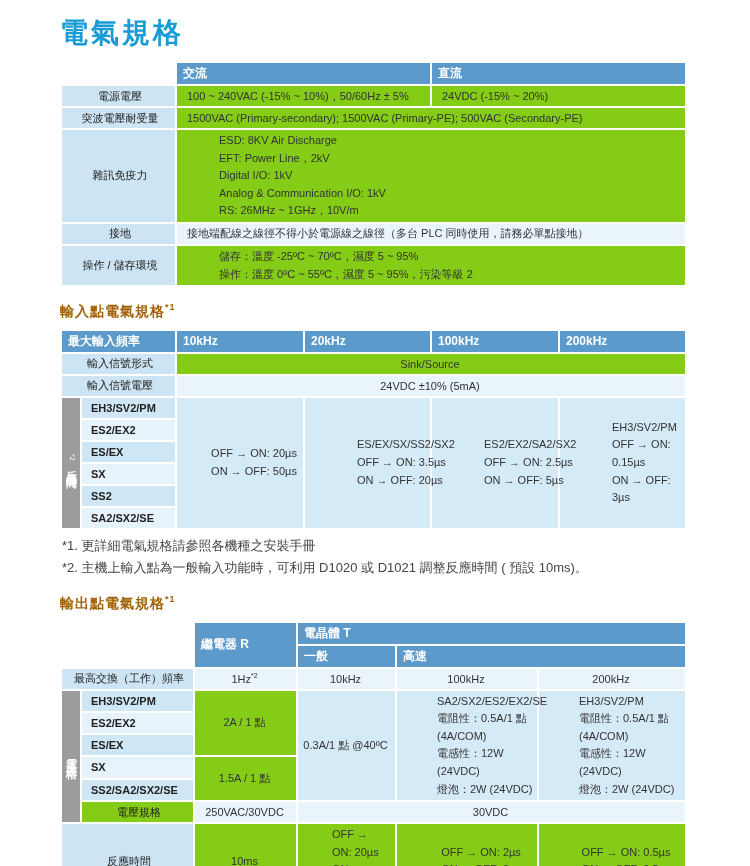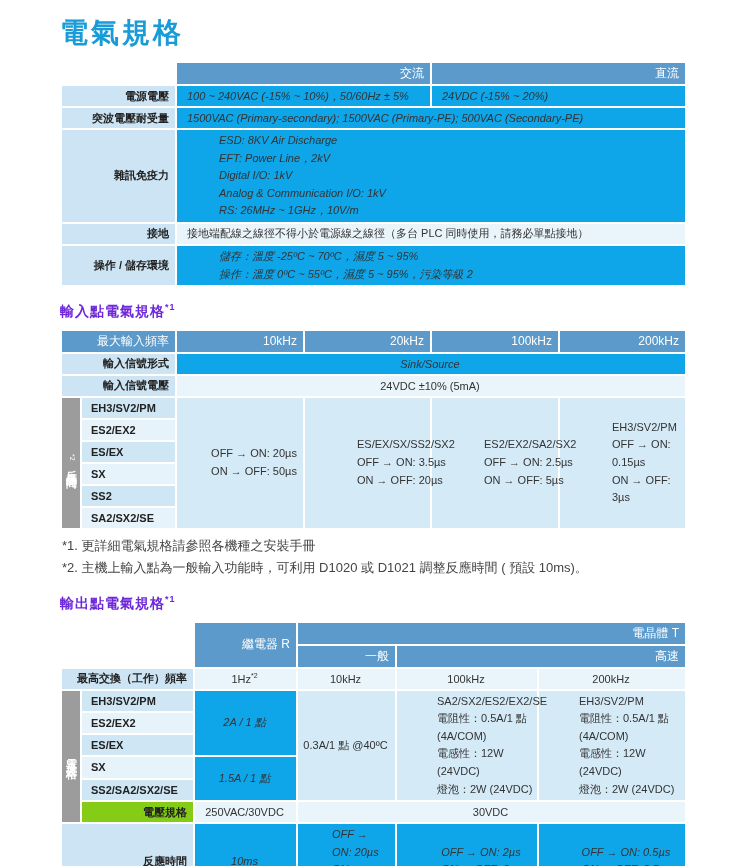--- a/index.html
+++ b/index.html
@@ -17,31 +17,31 @@
     letter-spacing: 3px; margin-bottom: 9px;
   }
 
   table {
     border-collapse: collapse; table-layout: fixed;
     width: 625px; font-size: 11px;
   }
   td, th { border: 2px solid #ffffff; padding: 2px 6px; vertical-align: middle; }
 
   th.hdr {
-    background: #5b9aca; color: #ffffff; font-weight: normal;
-    font-size: 12px; text-align: right; height: 22px;
+    background: #5b9aca; color: #ffffff; font-weight: bold;
+    font-size: 12px; text-align: left; height: 22px;
   }
   td.empty { background: transparent; }
 
   td.lbl {
-    background: #cce4f3; font-weight: bold; color: #222;
-    text-align: right; padding-left: 9px; height: 22px;
+    background: #cce4f3; font-weight: normal; color: #222;
+    text-align: center; padding-left: 9px; height: 22px;
   }
   td.val { text-align: left; padding-left: 10px; height: 22px; }
-  .bg-mid   { background: #0ea5e9; font-style: italic; }
+  .bg-mid   { background: #84cc16; }
   td.bg-light { background: #e9f4fb; }
   .bg-cell  { background: #d5eaf7; }
   td.center { text-align: center; padding-left: 4px; }
 
   .lines div { line-height: 1.6; padding-left: 32px; }
 
   td.strip {
     background: #9c9c9c; color: #ffffff; text-align: center;
     padding: 2px 0; vertical-align: middle;
   }
@@ -57,21 +57,21 @@
     padding-left: 9px; height: 22px;
   }
   .m-dark  { background: #cfe7f5; }
   .m-light { background: #e7f3fa; }
 
   td.bigcell { text-align: left; padding-left: 20px; }
   td.bigcell .lines { display: inline-block; text-align: left; }
   td.bigcell.c-center { text-align: center; padding-left: 2px; margin-top: 24px; }
 
   .section-heading {
-    font-size: 14px; font-weight: bold; color: #6d28d9;
+    font-size: 14px; font-weight: bold; color: #a16207;
     margin: 15px 0 8px 0; letter-spacing: 1px;
   }
   .section-heading sup { font-size: 9px; font-weight: bold; }
 
   .footnotes { font-size: 13px; color: #444; margin: 5px 0 0 2px; }
   .footnotes div { line-height: 1.7; }
 
   sup.cellsup { font-size: 7px; }
 </style>
 </head>

